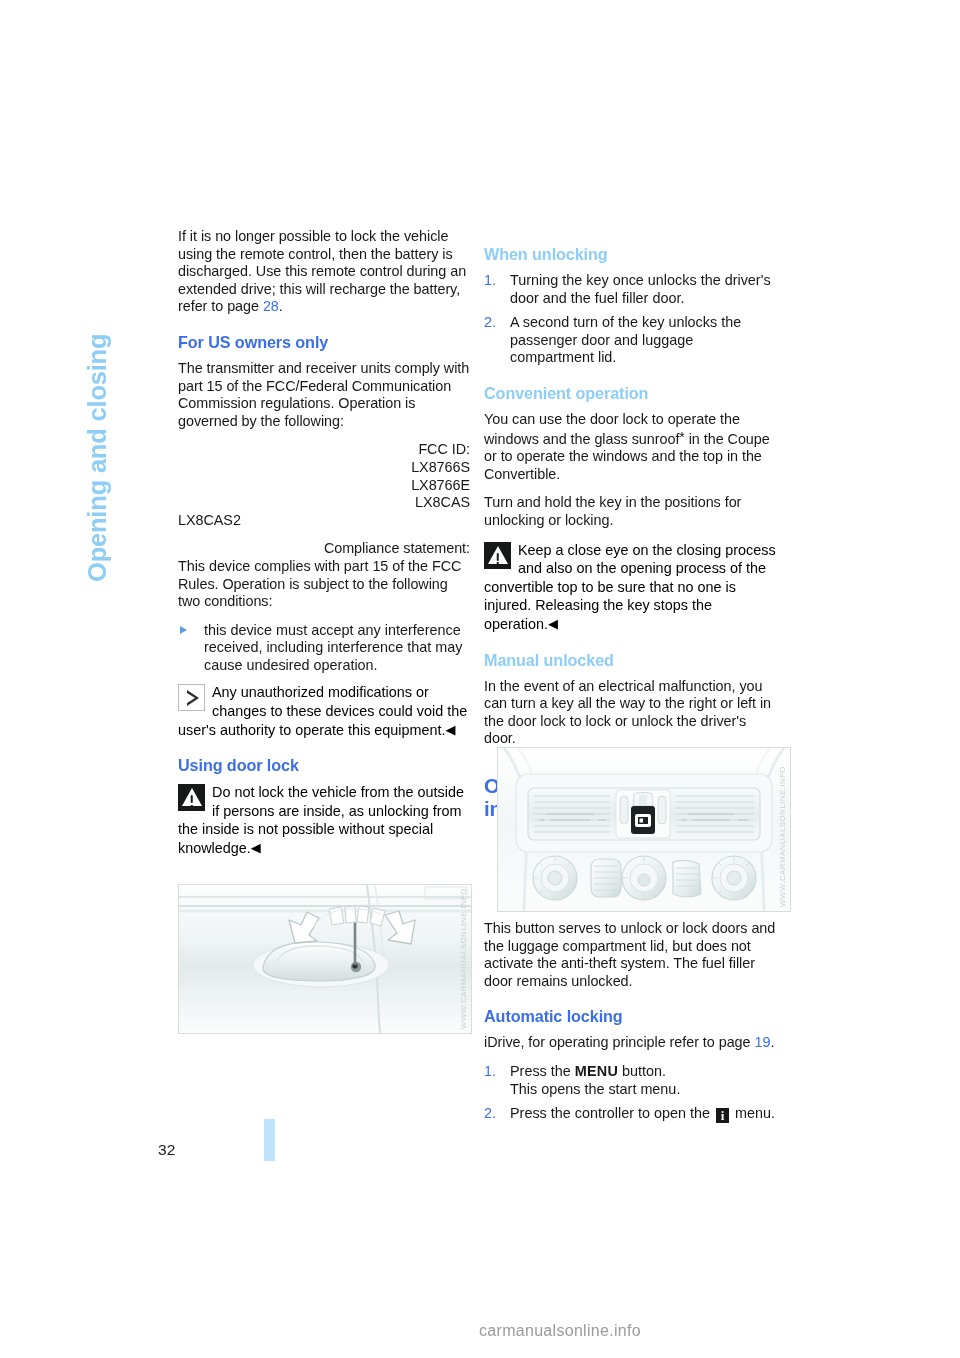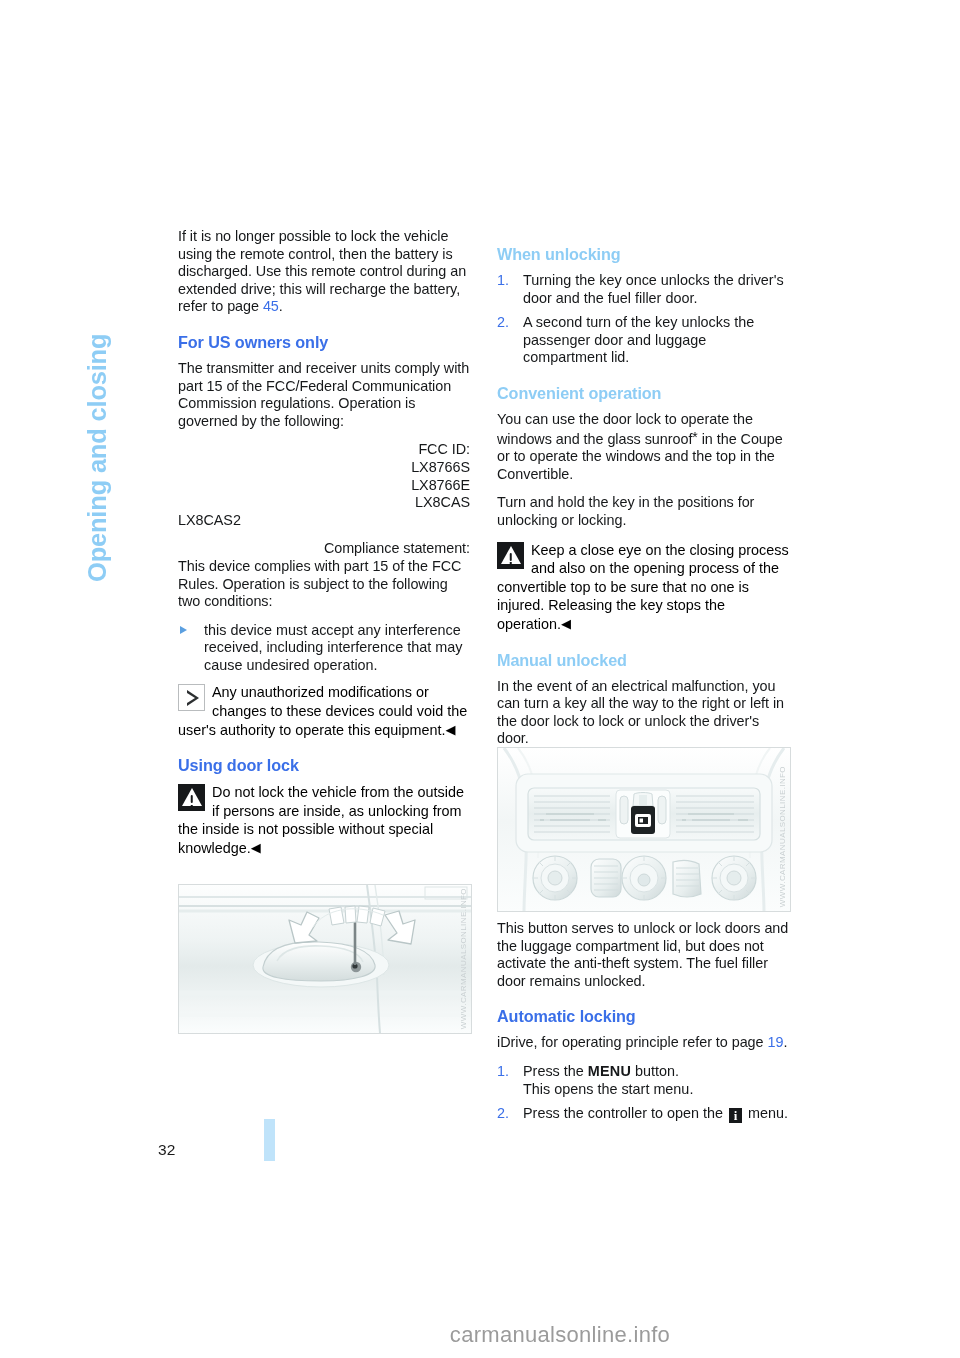--- a/index.html
+++ b/index.html
@@ -30,28 +30,28 @@
     font-size:15.5px;color:#1a1a1a;letter-spacing:0.2px;margin-top:29px;
   }
   .page-marker{
     position:absolute;left:264px;top:1119px;width:11px;height:42px;
     background:#bfe3fa;
   }
 
   
   .watermark{
     position:absolute;left:0;top:1322px;width:820px;
-    text-align:center;font-size:22px;color:#9b9b9b;letter-spacing:0.3px;
+    text-align:center;font-size:16px;color:#9b9b9b;letter-spacing:0.3px;
   }
   .watermark span{padding-left:300px;}
 
   
   .col{position:absolute;top:228px;width:292px;}
   .col-left{left:178px;}
-  .col-right{left:497px;}
+  .col-right{left:484px;}
 
   p, .para{
     margin:0 0 11px 0;
     font-size:14.4px;line-height:17.6px;color:#16181a;
     letter-spacing:-0.05px;
   }
   .nolines{margin:0;text-align:right;}
 
   h2.sub{
     margin:17px 0 8px 0;
@@ -169,21 +169,21 @@
 
   <div class="chapter-tab">
     <div class="vtext">Opening and closing</div>
   </div>
 
   <div class="page-num">32</div>
   <div class="page-marker"></div>
 
   <div class="col col-left">
 
-    <p class="para"><span>If it is no longer possible to lock the vehicle using the remote control, then the battery is discharged. Use this remote control during an extended drive; this will recharge the battery, refer to page </span><span class="ref">45</span><span>.</span></p>
+    <p class="para"><span>If it is no longer possible to lock the vehicle using the remote control, then the battery is discharged. Use this remote control during an extended drive; this will recharge the battery, refer to page </span><span class="ref">28</span><span>.</span></p>
 
     <h2 class="sub">For US owners only</h2>
 
     <p class="para">The transmitter and receiver units comply with part 15 of the FCC/Federal Communication Commission regulations. Operation is governed by the following:</p>
 
     <p class="para nolines">FCC ID:</p>
     <p class="para nolines">LX8766S</p>
     <p class="para nolines">LX8766E</p>
     <p class="para nolines">LX8CAS</p>
     <p class="para">LX8CAS2</p>

